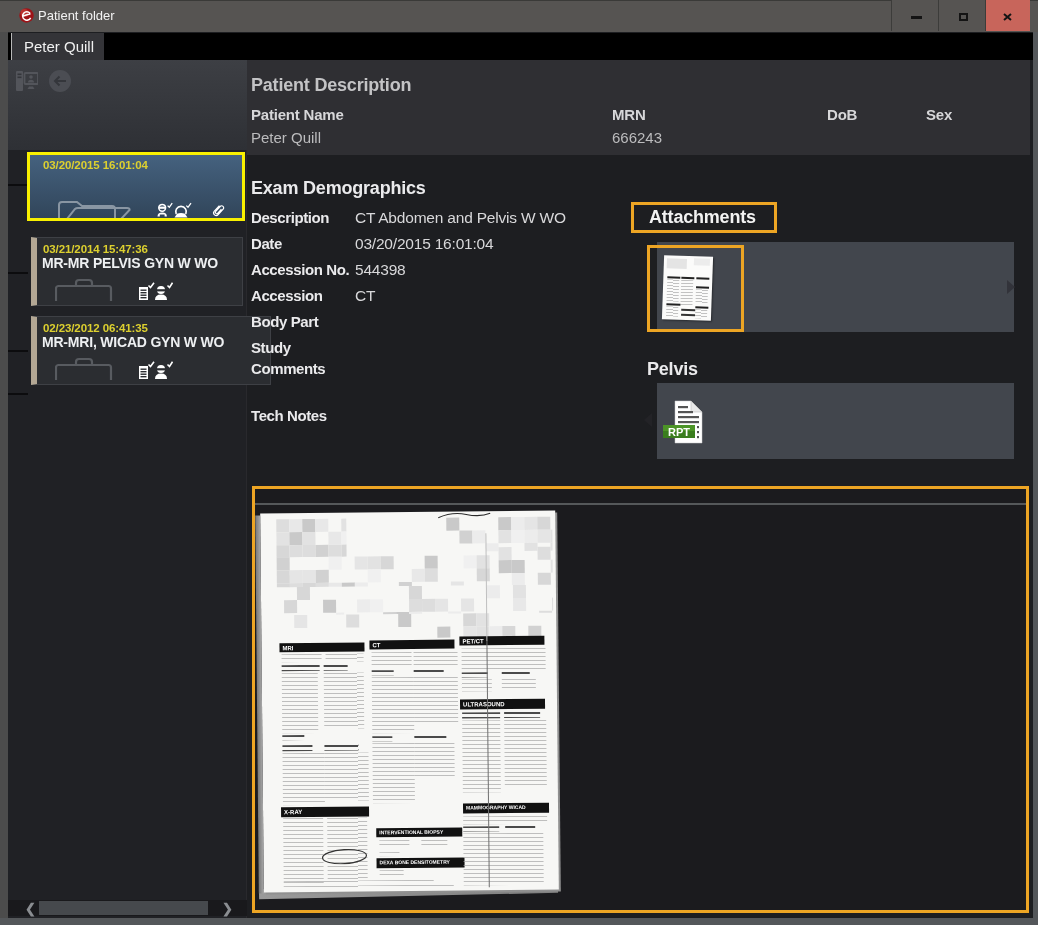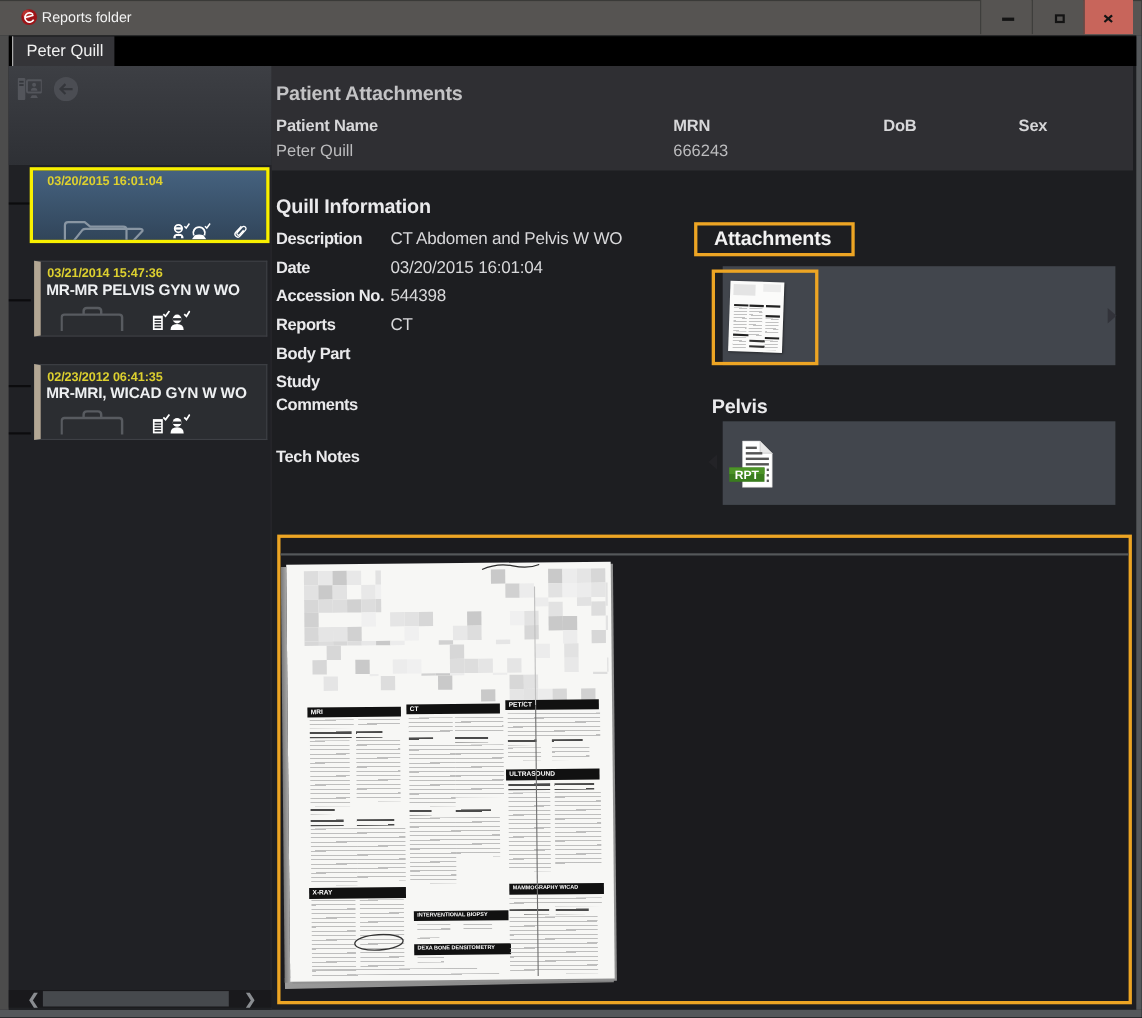--- a/index.html
+++ b/index.html
@@ -26,21 +26,21 @@
   #sidebar { left:8px; top:60px; width:239px; height:858px; background:#202125; }
   #sidetool { left:8px; top:60px; width:239px; height:90px;
      background:linear-gradient(#3d3f44, #2e3035); }
   
   .card { position:absolute; overflow:hidden; }
   .date { position:absolute; color:#ddd02f; font-size:11.5px; font-weight:bold; letter-spacing:-0.1px; }
   .ctitle { position:absolute; color:#eef0f2; font-size:14px; font-weight:bold; line-height:19px; letter-spacing:-0.2px; }
   #card1 { left:27px; top:152px; width:218px; height:69px; border:3px solid #f8f000;
      background:linear-gradient(#45627f, #31455a); }
   #card2 { left:31px; top:237px; width:212px; height:69px; background:#2b2d31; border:1px solid #3e4045; border-left:6px solid #b3a794; }
-  #card3 { left:31px; top:331px; width:212px; height:69px; background:#2b2d31; border:1px solid #3e4045; border-left:6px solid #b3a794; }
+  #card3 { left:31px; top:316px; width:240px; height:69px; background:#2b2d31; border:1px solid #3e4045; border-left:6px solid #b3a794; }
   
   #sscroll { left:8px; top:900px; width:239px; height:16px; background:#19191c; }
   #sthumb { left:39px; top:901px; width:169px; height:14px; background:#46494d; }
   .sarrow { position:absolute; color:#8a8d91; font-size:13px; font-weight:bold; top:901px; }
   
   #demo { left:247px; top:60px; width:783px; height:95px; background:#2f2f33; }
   #demo h1 { color:#c3c3c5; font-size:18px; font-weight:bold; letter-spacing:-0.2px; position:absolute; left:4px; top:15px; }
   .dlabel { position:absolute; top:46px; color:#d7d7d9; font-size:15px; font-weight:bold; letter-spacing:-0.2px; }
   .dval { position:absolute; top:69px; color:#bcbcbe; font-size:15px; }
   
@@ -71,21 +71,21 @@
 </head>
 <body>
 <div id="win">
 
   <div class="abs" id="titlebar"></div>
   <svg class="abs" id="appicon" width="15" height="15" viewBox="0 0 15 15">
   <circle cx="7.5" cy="7.5" r="7.2" fill="#9d1418"></circle>
   <circle cx="5.5" cy="5" r="4" fill="#c13a36" opacity="0.8"></circle>
   <path d="M3.2 8.2 L11.5 5.8 M11 5.2 a4.2 4.2 0 1 0 0.6 4.6" fill="none" stroke="#fff" stroke-width="1.5"></path>
 </svg>
-  <div class="abs" id="titletext">Reports folder</div>
+  <div class="abs" id="titletext">Patient folder</div>
   <div class="abs winbtn" id="btnmin">
       <div style="position:absolute;left:19px;top:16px;width:11px;height:3px;background:#141414;"></div>
     </div>
   <div class="abs winbtn" id="btnmax">
       <div style="position:absolute;left:20px;top:13px;width:9px;height:8px;border:2px solid #141414;"></div>
     </div>
   <div class="abs winbtn" id="btnclose">
     <svg style="position:absolute;left:17px;top:13px;" width="9" height="8" viewBox="0 0 9 8">
       <path d="M1 1 L8 7 M8 1 L1 7" stroke="#141414" stroke-width="2"></path>
     </svg>
@@ -180,37 +180,37 @@
       <rect x="20" y="7.2" width="8" height="2.2" fill="#2b2d31"></rect>
       <path d="M30.5 3.5 l2 2 L35.5 0.8" fill="none" stroke="#fff" stroke-width="1.6"></path>
     </svg>
   </div>
   <div class="abs" id="sscroll"></div>
   <div class="abs" id="sthumb"></div>
   <div class="sarrow" style="left:25px;">❮</div>
   <div class="sarrow" style="left:222px;">❯</div>
 
   <div class="abs" id="demo">
-    <h1>Patient Attachments</h1>
+    <h1>Patient Description</h1>
     <div class="dlabel" style="left:4px;">Patient Name</div>
     <div class="dlabel" style="left:365px;">MRN</div>
-    <div class="dlabel" style="left:556px;">DoB</div>
+    <div class="dlabel" style="left:580px;">DoB</div>
     <div class="dlabel" style="left:679px;">Sex</div>
     <div class="dval" style="left:4px;">Peter Quill</div>
     <div class="dval" style="left:365px;">666243</div>
   </div>
 
-  <div class="abs" id="examh">Quill Information</div>
+  <div class="abs" id="examh">Exam Demographics</div>
   <div class="elabel" style="top:207px;">Description</div>
     <div class="eval" style="top:207px;">CT Abdomen and Pelvis W WO</div>
   <div class="elabel" style="top:233px;">Date</div>
     <div class="eval" style="top:233px;">03/20/2015 16:01:04</div>
   <div class="elabel" style="top:259px;">Accession No.</div>
     <div class="eval" style="top:259px;">544398</div>
-  <div class="elabel" style="top:285px;">Reports</div>
+  <div class="elabel" style="top:285px;">Accession</div>
     <div class="eval" style="top:285px;">CT</div>
   <div class="elabel" style="top:311px;">Body Part</div>
   <div class="elabel" style="top:337px;">Study<br>Comments</div>
   <div class="elabel" style="top:405px;">Tech Notes</div>
 
   <div class="abs" id="attbox">
       <span>Attachments</span>
     </div>
   <div class="abs" id="attpanel"></div>
   <div class="abs" style="left:1007px; top:280px; width:0; height:0; border-top:7px solid transparent; border-bottom:7px solid transparent; border-left:8px solid #32333a;"></div>

